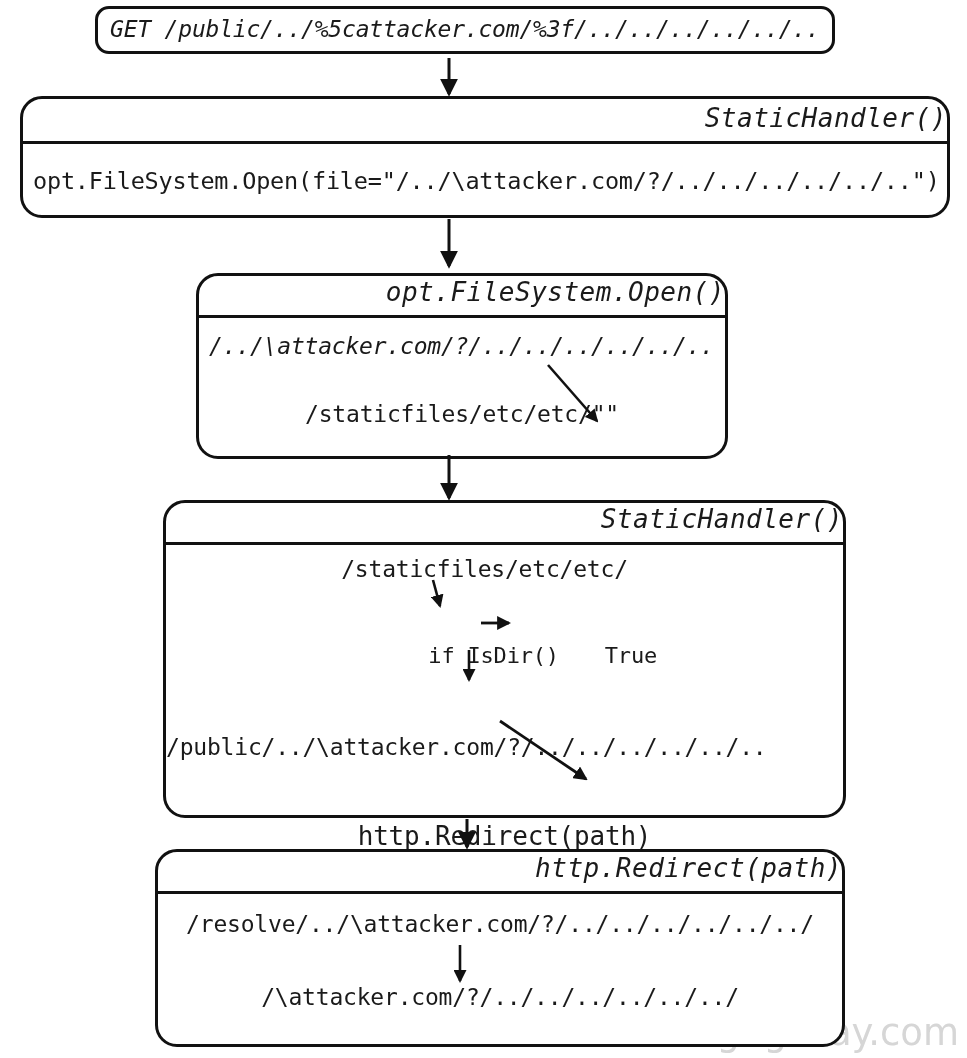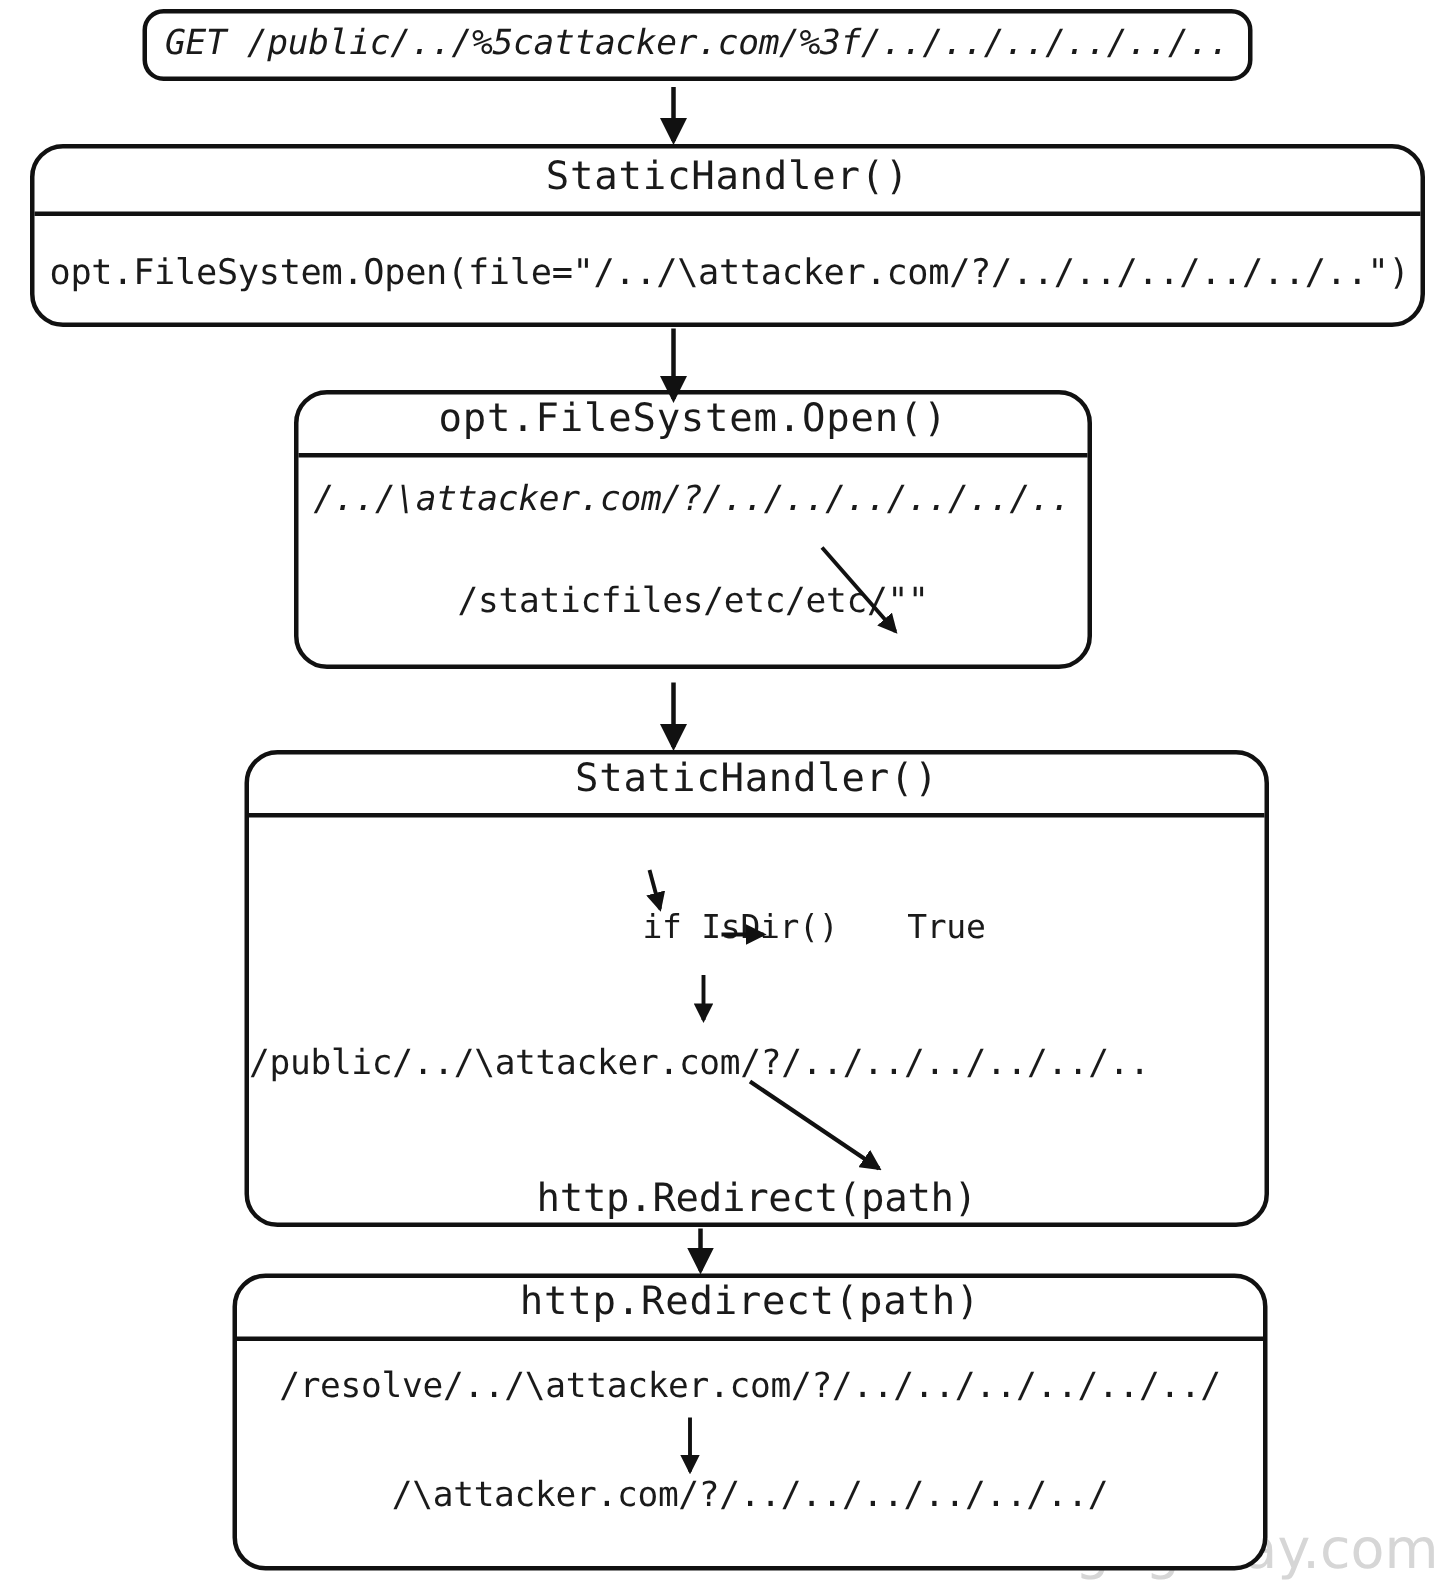--- a/index.html
+++ b/index.html
@@ -25,26 +25,27 @@
   
   .node {
     position: absolute;
     box-sizing: border-box;
     border: 3px solid #111111;
     border-radius: 22px;
     background: #ffffff;
     z-index: 2;
   }
   .node-title {
-    text-align: center;
+    text-align: right;
     font-size: 26px;
     line-height: 1.15;
     letter-spacing: .5px;
     white-space: nowrap;
     padding: 2px 0 7px 0;
+    font-style: italic;
   }
   .node-divider {
     border-top: 3px solid #111111;
     margin: 0;
     height: 0;
   }
   .node-body {
     position: relative;
     padding: 0;
   }
@@ -84,21 +85,21 @@
   #statichandler-open-node .node-title { padding-top: 5px; }
   #statichandler-open-node .code-line {
     margin-top: 25px;
     margin-left: 10px;
     font-size: 23.5px;
   }
 
   
   #filesystem-open-node {
     left: 196px;
-    top: 260px;
+    top: 273px;
     width: 532px;
     height: 186px;
   }
   #filesystem-open-node .code-line.l1 {
     margin-top: 16px;
     margin-left: 10px;
     font-size: 23px;
     font-style: italic;
   }
   #filesystem-open-node .code-line.l2 {
@@ -216,20 +217,21 @@
       <div class="code-line l1">/../\attacker.com/?/../../../../../..</div>
       <div class="code-line l2">/staticfiles/etc/etc/""</div>
     </div>
   </div>
   <div class="annot" style="left:578px; top:368px;">resolve</div>
 
   <div class="node" id="statichandler-redirect-node">
     <div class="node-title">StaticHandler()</div>
     <div class="node-divider"></div>
     <div class="node-body">
+      <div class="code-line l1">/staticfiles/etc/etc/</div>
       <div class="code-line l2">
         <span>if IsDir()</span><span style="display:inline-block;width:46px;"></span><span>True</span>
       </div>
       <div class="code-line l3">/public/../\attacker.com/?/../../../../../..</div>
       <div class="code-line l4">http.Redirect(path)</div>
     </div>
   </div>
   <div class="annot" style="left:540px; top:726px;">append "/"</div>
 
   <div class="node" id="http-redirect-node">

